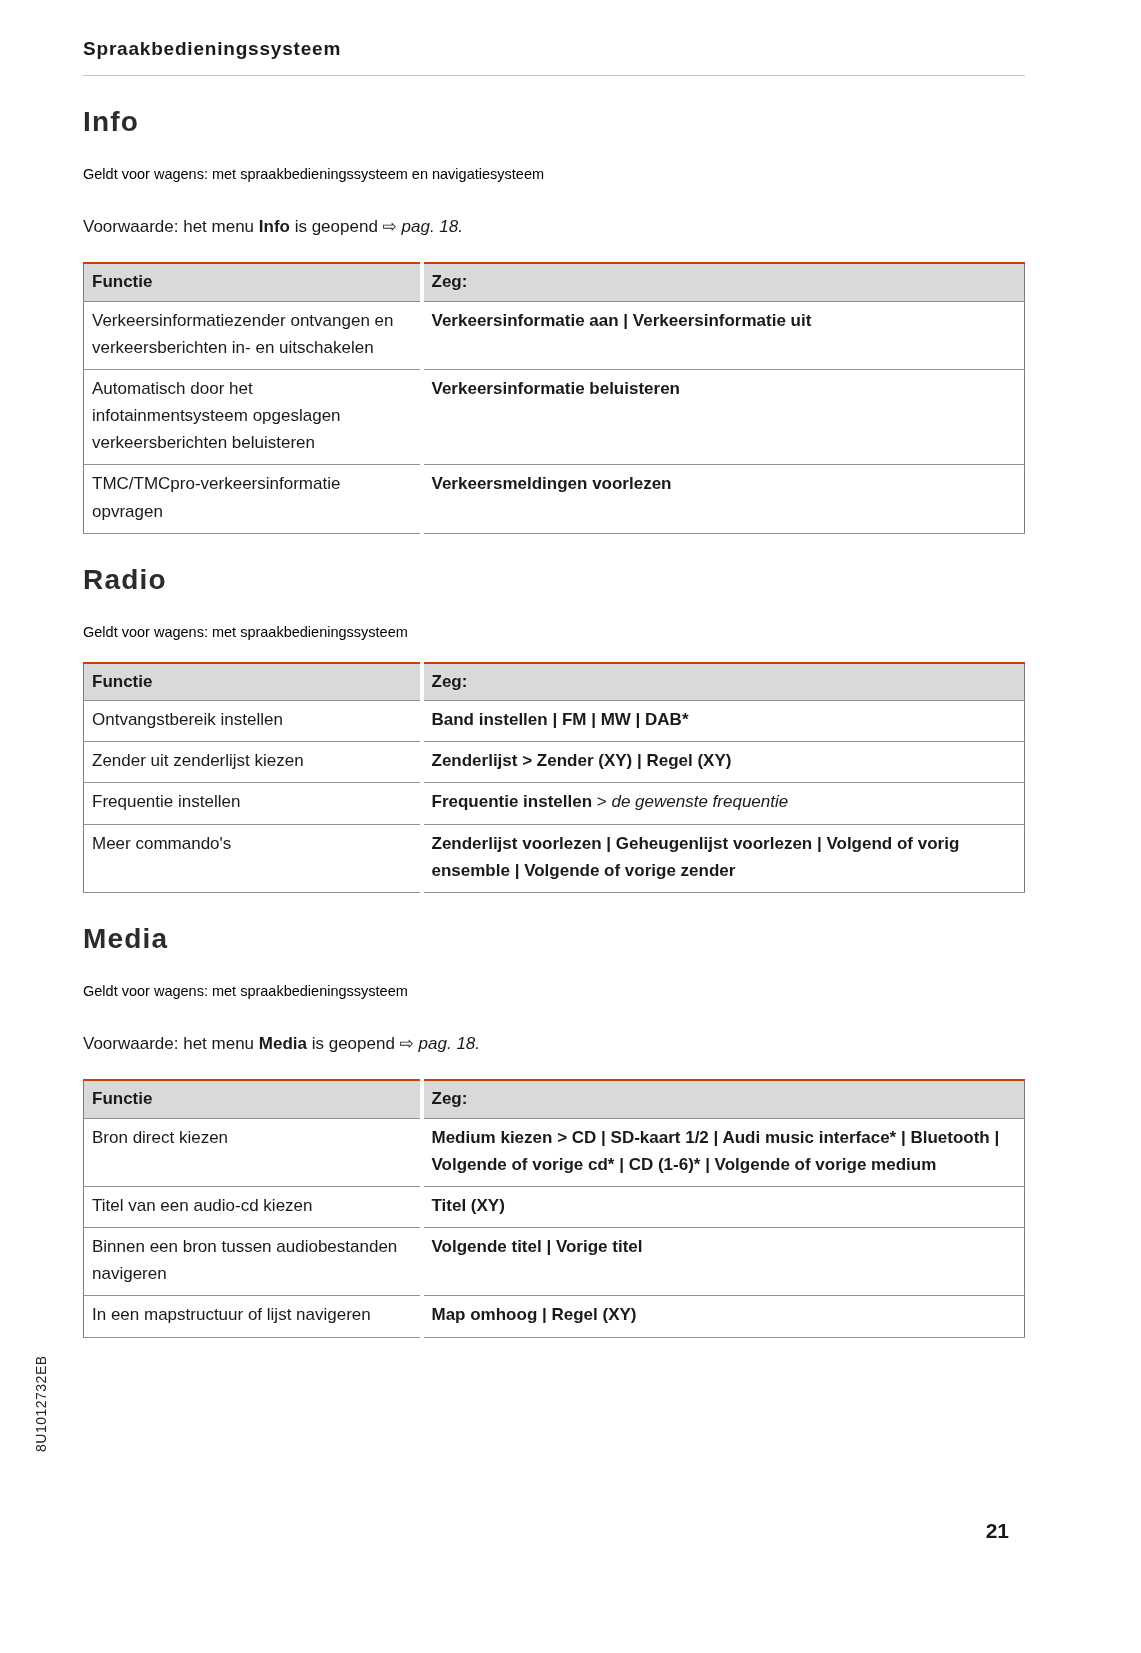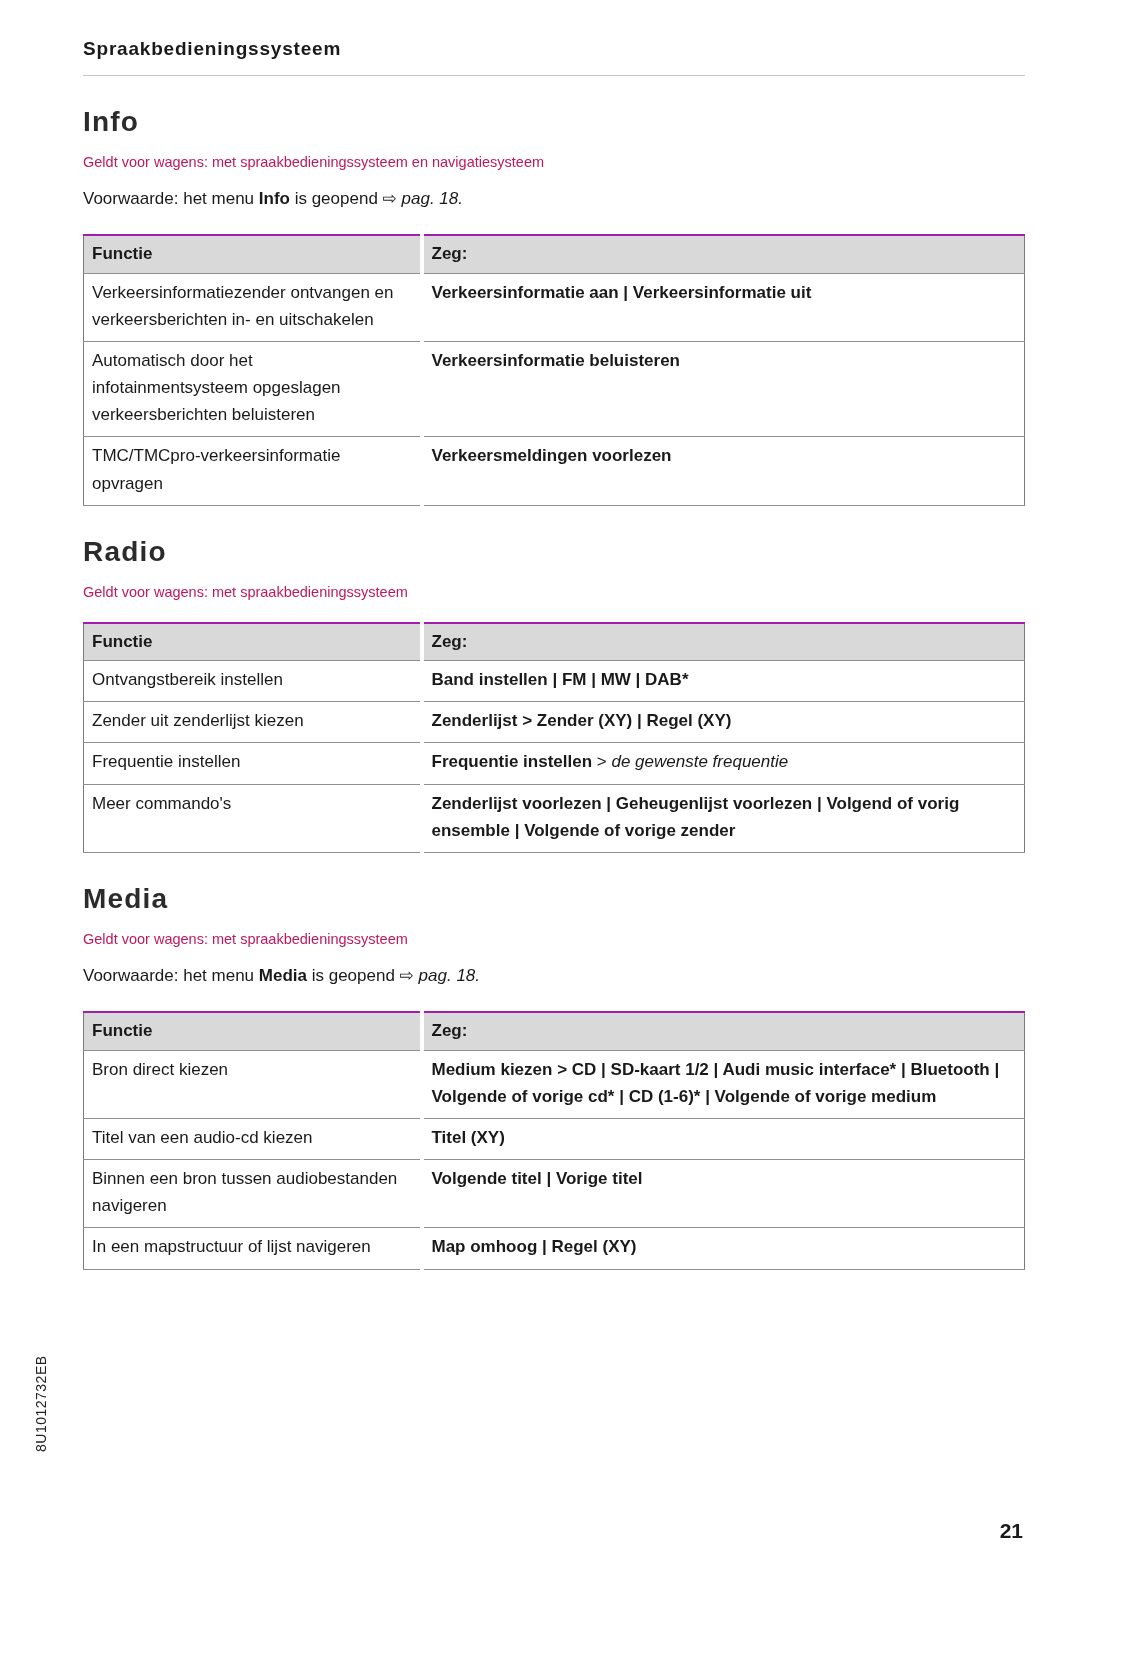--- a/index.html
+++ b/index.html
@@ -13,54 +13,54 @@
   .doc-header {
     padding-top:38px; padding-bottom:15px;
     text-align:left; font-weight:bold; font-size:19px; letter-spacing:0.8px;
     color:#1a1a1a; border-bottom:1px solid #c4c4c4;
   }
 
   .section { margin-top:30px; }
   .section-title {
     font-size:28px; font-weight:bold; letter-spacing:1.2px; color:#2b2b2b;
   }
-  .applies { font-size:14.5px; color:#be185d; margin-top:16px; }
-  .condition { font-size:17px; margin-top:16px; max-width:432px; line-height:1.55; }
+  .applies { font-size:14.5px; color:#000000; margin-top:28px; }
+  .condition { font-size:17px; margin-top:32px; max-width:432px; line-height:1.55; }
 
   .seg-b { font-weight:bold; }
   .seg-i { font-style:italic; }
   .seg-arrow { font-style:normal; }
 
   table.voice-table {
     width:100%; border-collapse:collapse; table-layout:fixed;
     margin-top:22px; font-size:17px;
     border:1px solid #7a7a7a;
   }
   table.voice-table th, table.voice-table td {
     text-align:left; vertical-align:top;
     padding:5px 10px 8px 8px; line-height:1.6;
     border-bottom:1px solid #8f8f8f;
   }
   table.voice-table thead th {
     background:#d9d9d9; font-weight:bold;
-    border-top:2px solid #a21caf;
+    border-top:2px solid #c2410c;
     padding-top:4px; padding-bottom:5px;margin-top:44px;
   }
   table.voice-table th:first-child,
   table.voice-table td:first-child {
     width:338px; border-right:4px solid #ffffff;
   }
 
   .side-code {
     position:absolute; left:33px; top:1452px;
     transform:rotate(-90deg); transform-origin:left top;
     font-size:14px; color:#222222; letter-spacing:0.5px; white-space:nowrap;
   }
   .page-number {
-    position:absolute; right:118px; bottom:110px;
+    position:absolute; right:132px; bottom:110px;
     font-size:21px; font-weight:bold; color:#1a1a1a;
   }
 </style>
 </head>
 <body>
 
 <div class="page-content">
 
   <div class="doc-header">Spraakbedieningssysteem</div>
 

